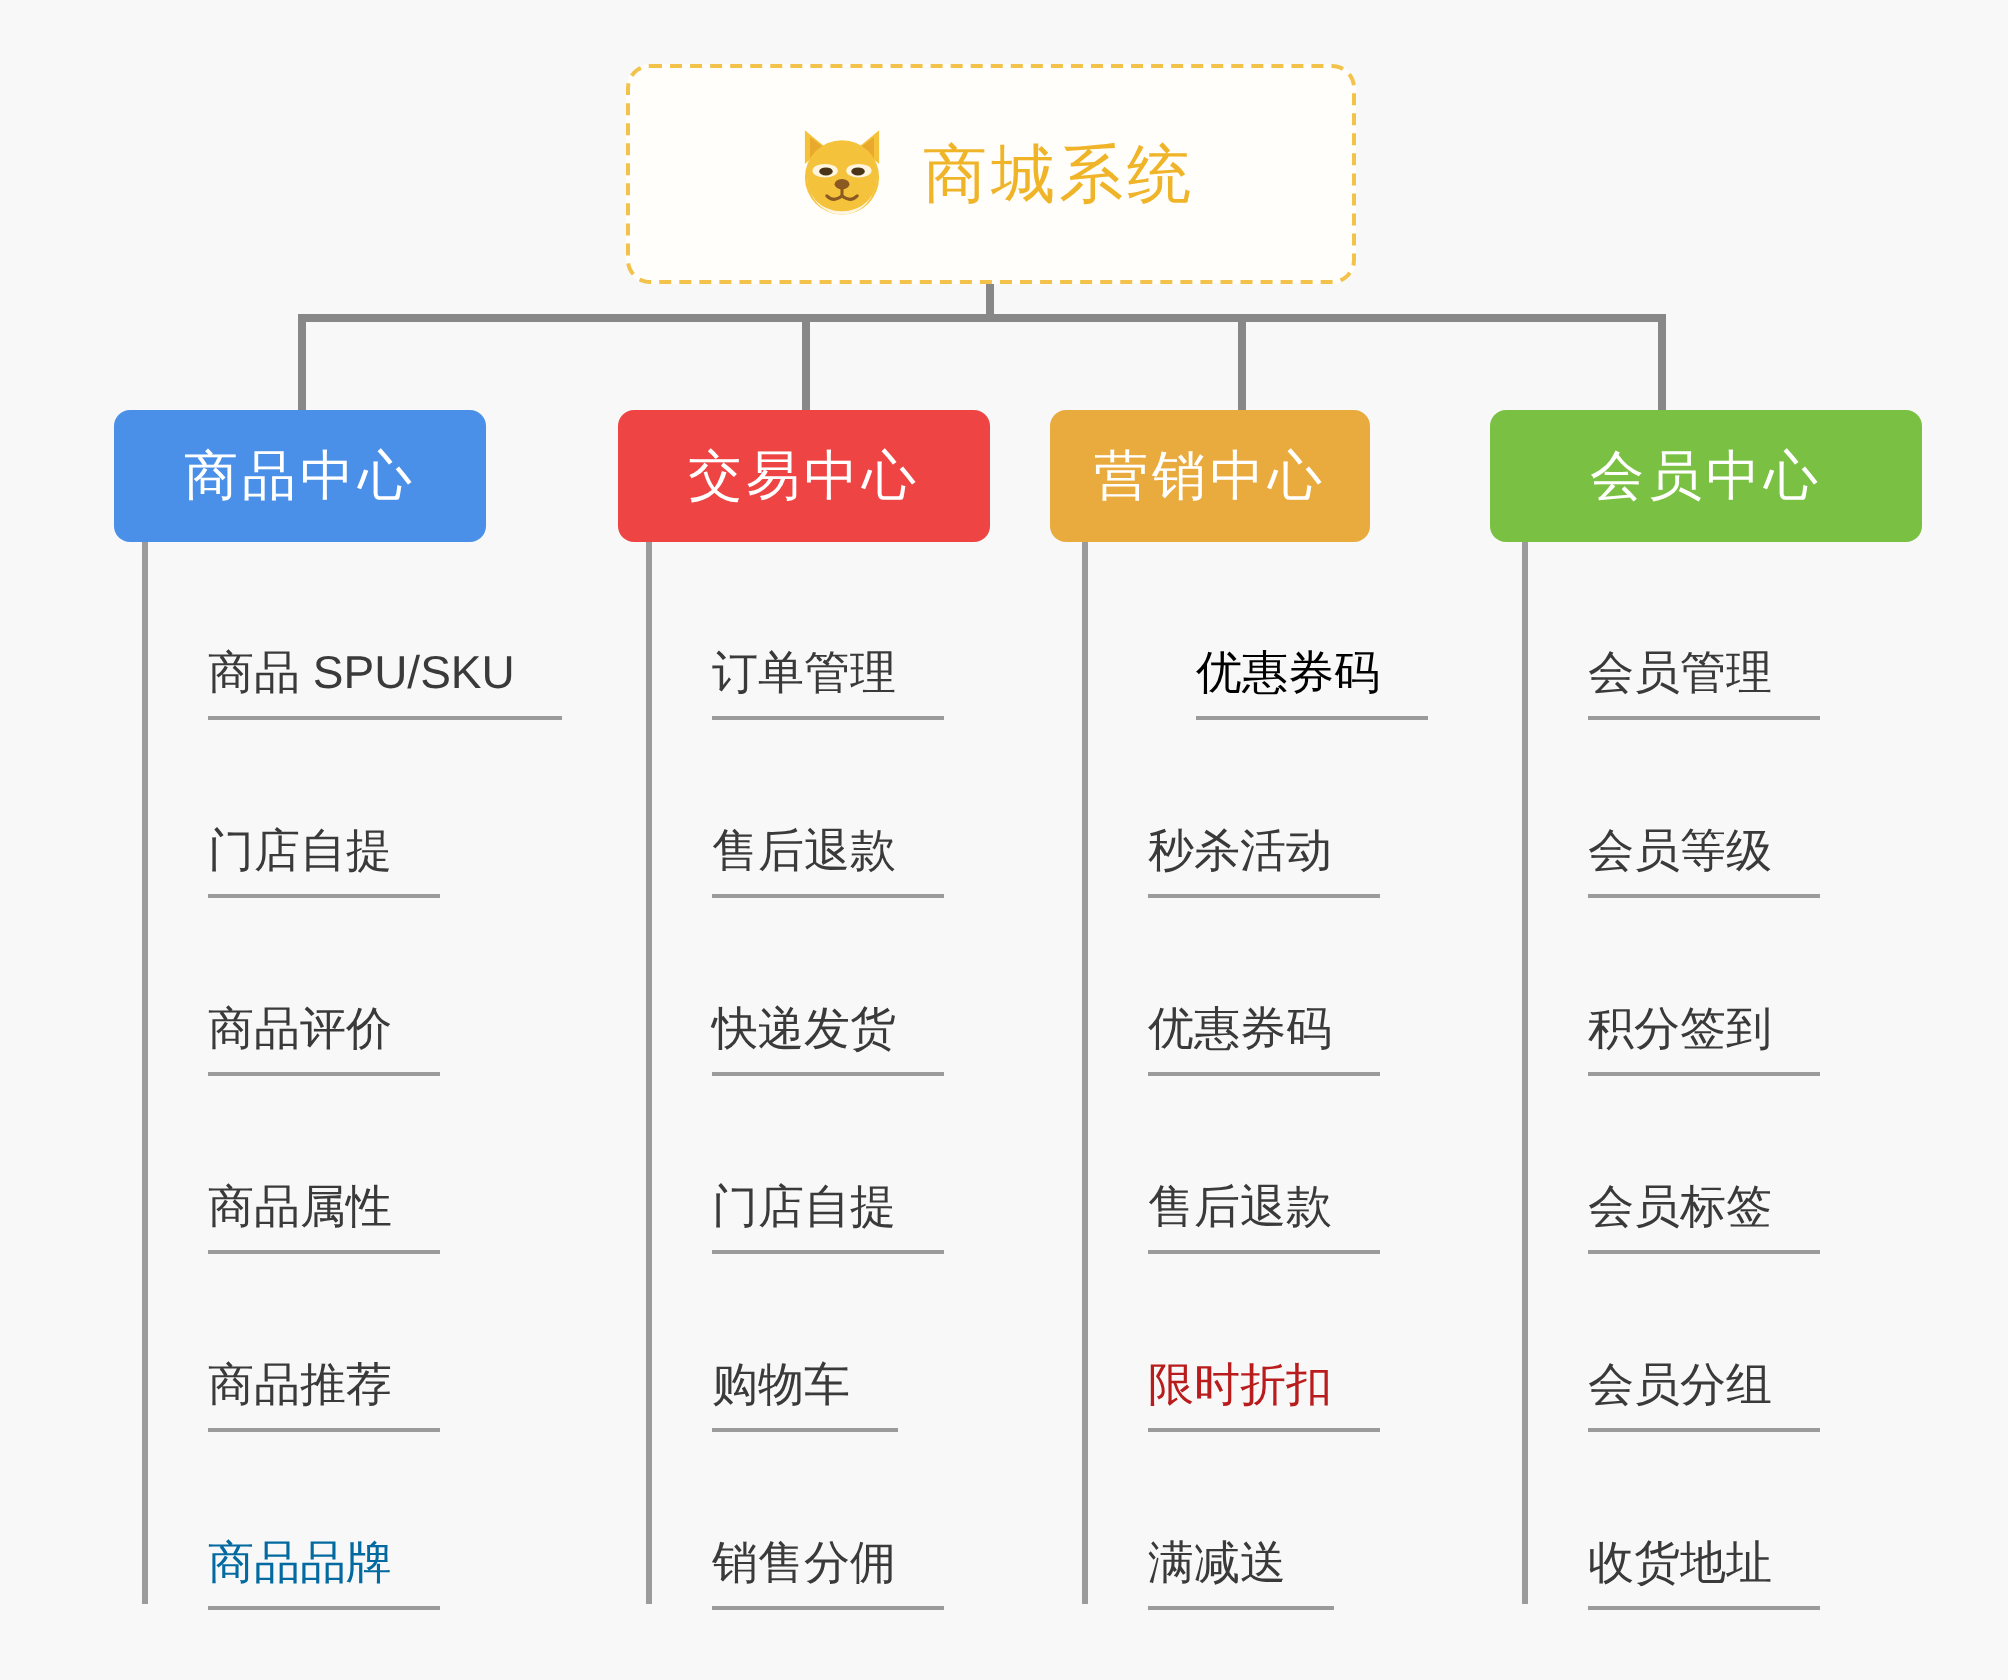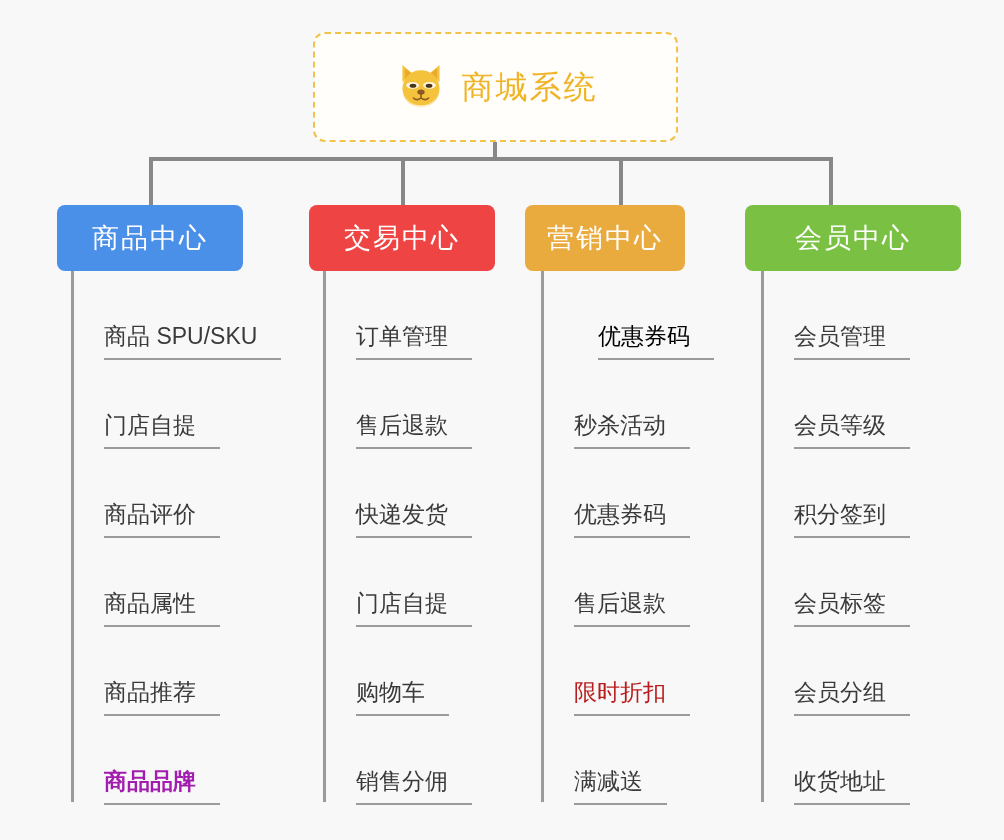--- a/index.html
+++ b/index.html
@@ -196,21 +196,21 @@
     <div class="leaf-item" style="top:178px">
         <span class="leaf-label" style="color: rgb(58, 58, 58); border-bottom-color: rgb(155, 155, 155);">商品评价</span>
       </div>
     <div class="leaf-item" style="top:267px">
         <span class="leaf-label" style="color: rgb(58, 58, 58); border-bottom-color: rgb(155, 155, 155);">商品属性</span>
       </div>
     <div class="leaf-item" style="top:356px">
         <span class="leaf-label" style="color: rgb(58, 58, 58); border-bottom-color: rgb(155, 155, 155);">商品推荐</span>
       </div>
     <div class="leaf-item" style="top:445px">
-        <span class="leaf-label" style="color: #a21caf; border-bottom-color: rgb(155, 155, 155); font-weight: bold;">商品品牌</span>
+        <span class="leaf-label" style="color: #0369a1; border-bottom-color: rgb(155, 155, 155);">商品品牌</span>
       </div>
   </div>
 
   <div class="leaf-col l1">
     <div class="leaf-spine" style="background: rgb(155, 155, 155);"></div>
     <div class="leaf-item" style="top:0px">
         <span class="leaf-label" style="color: rgb(58, 58, 58); border-bottom-color: rgb(155, 155, 155);">订单管理</span>
       </div>
     <div class="leaf-item" style="top:89px">
         <span class="leaf-label" style="color: rgb(58, 58, 58); border-bottom-color: rgb(155, 155, 155);">售后退款</span>

